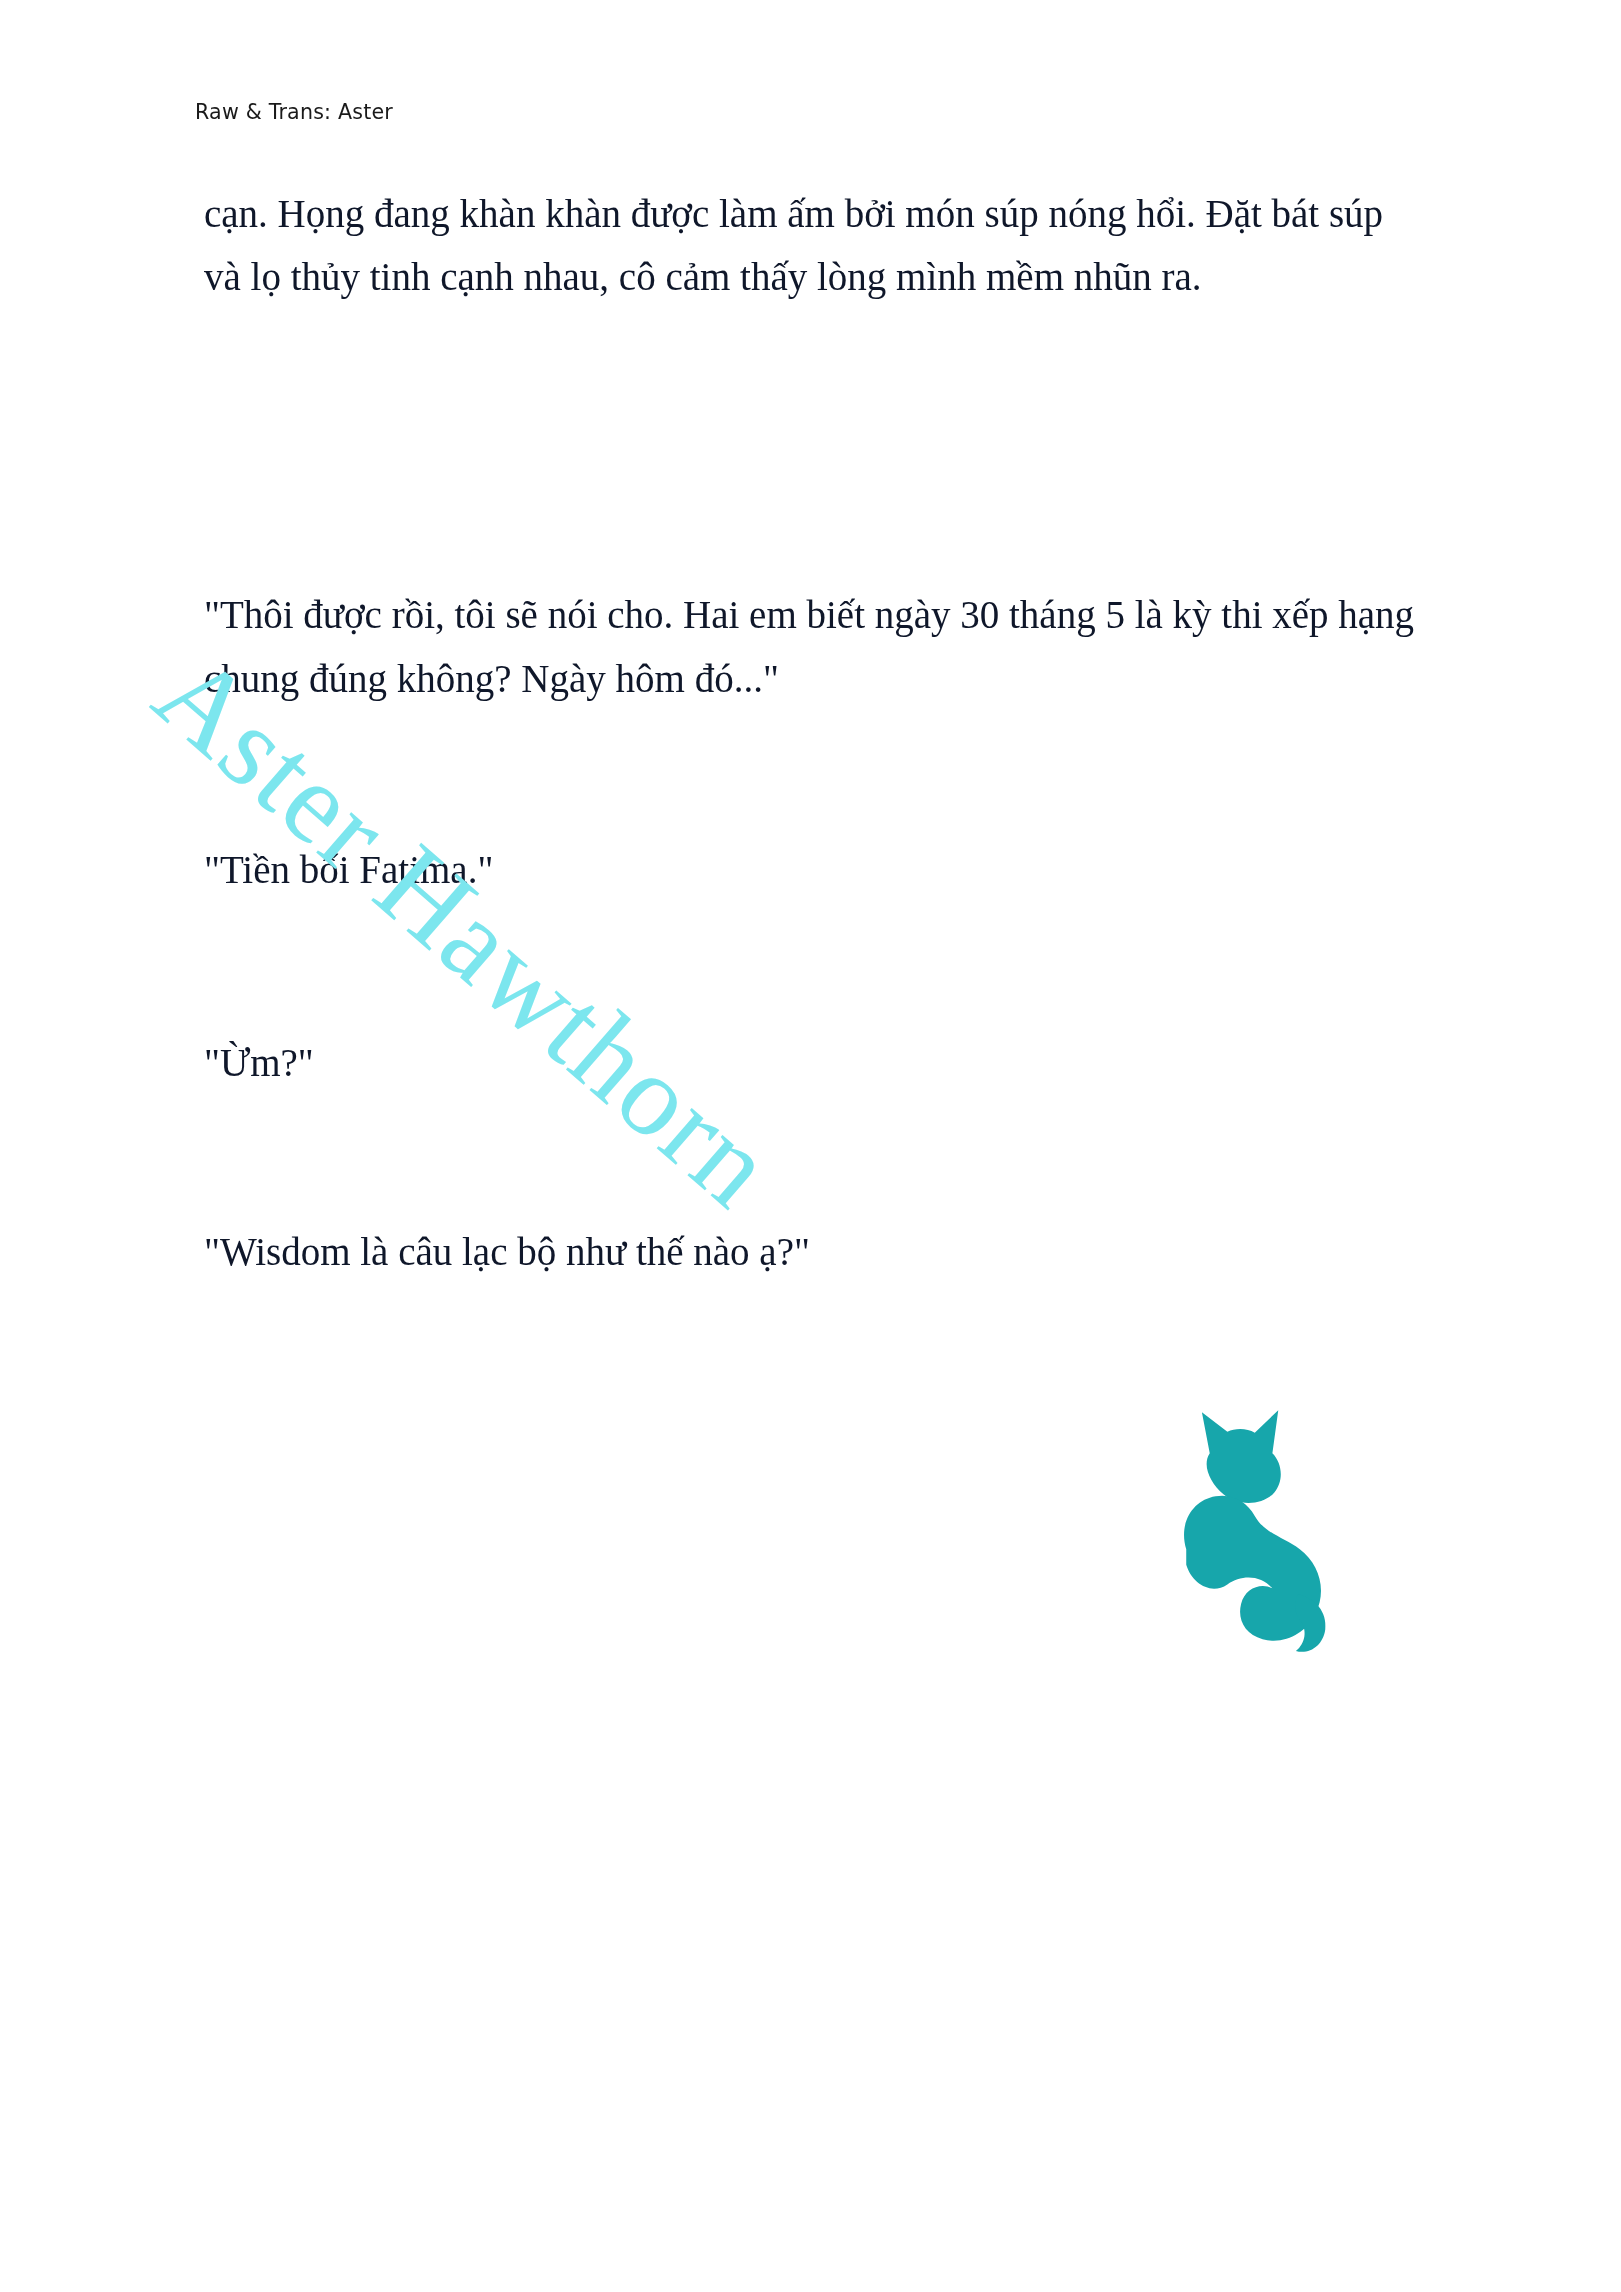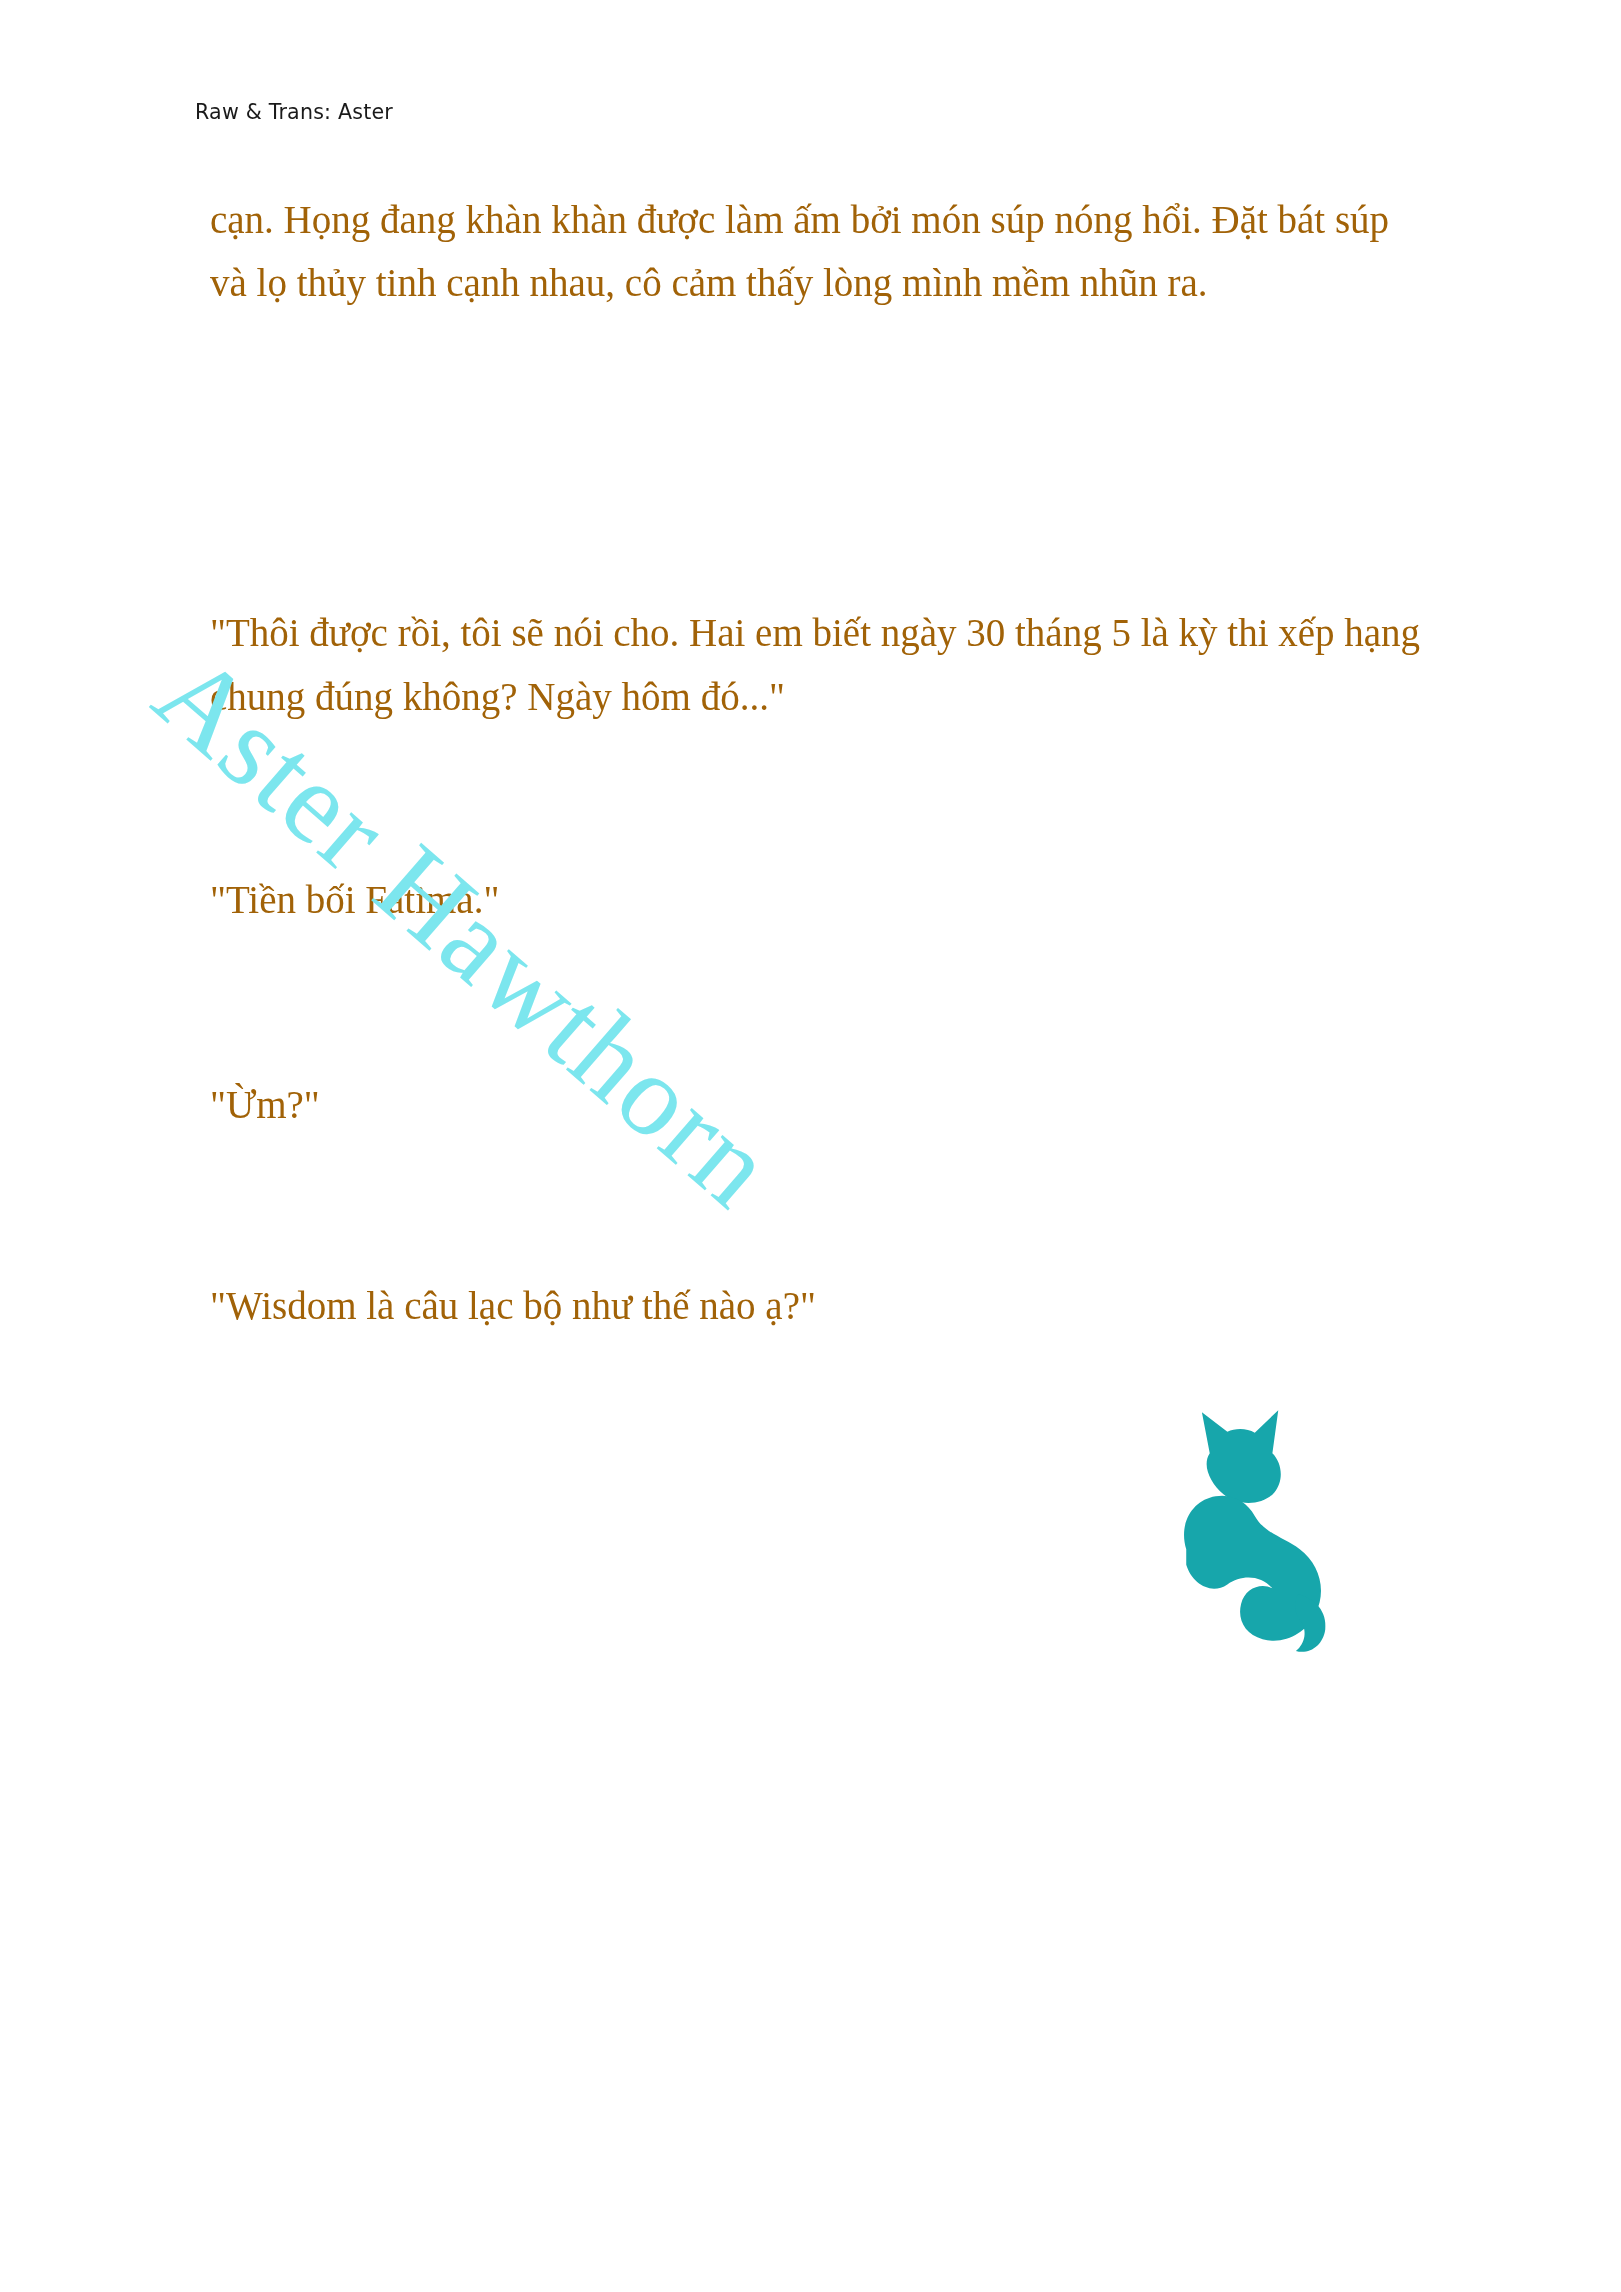--- a/index.html
+++ b/index.html
@@ -39,22 +39,22 @@
     position: absolute;
     top: 176px;
     left: 192px;
     width: 1245px;
   }
 
   .para {
     font-family: "Liberation Serif", serif;
     font-size: 39px;
     line-height: 1.62;
-    color: #a16207;
-    margin: 12px;
+    color: #0f172a;
+    margin: 6px;
     width: 1215px;
   }
 
   .spacer-1 { height: 147px; }
   .spacer-2 { height: 116px; }
   .spacer-3 { height: 116px; }
   .spacer-4 { height: 118px; }
   .spacer-5 { height: 114px; }
 
   

